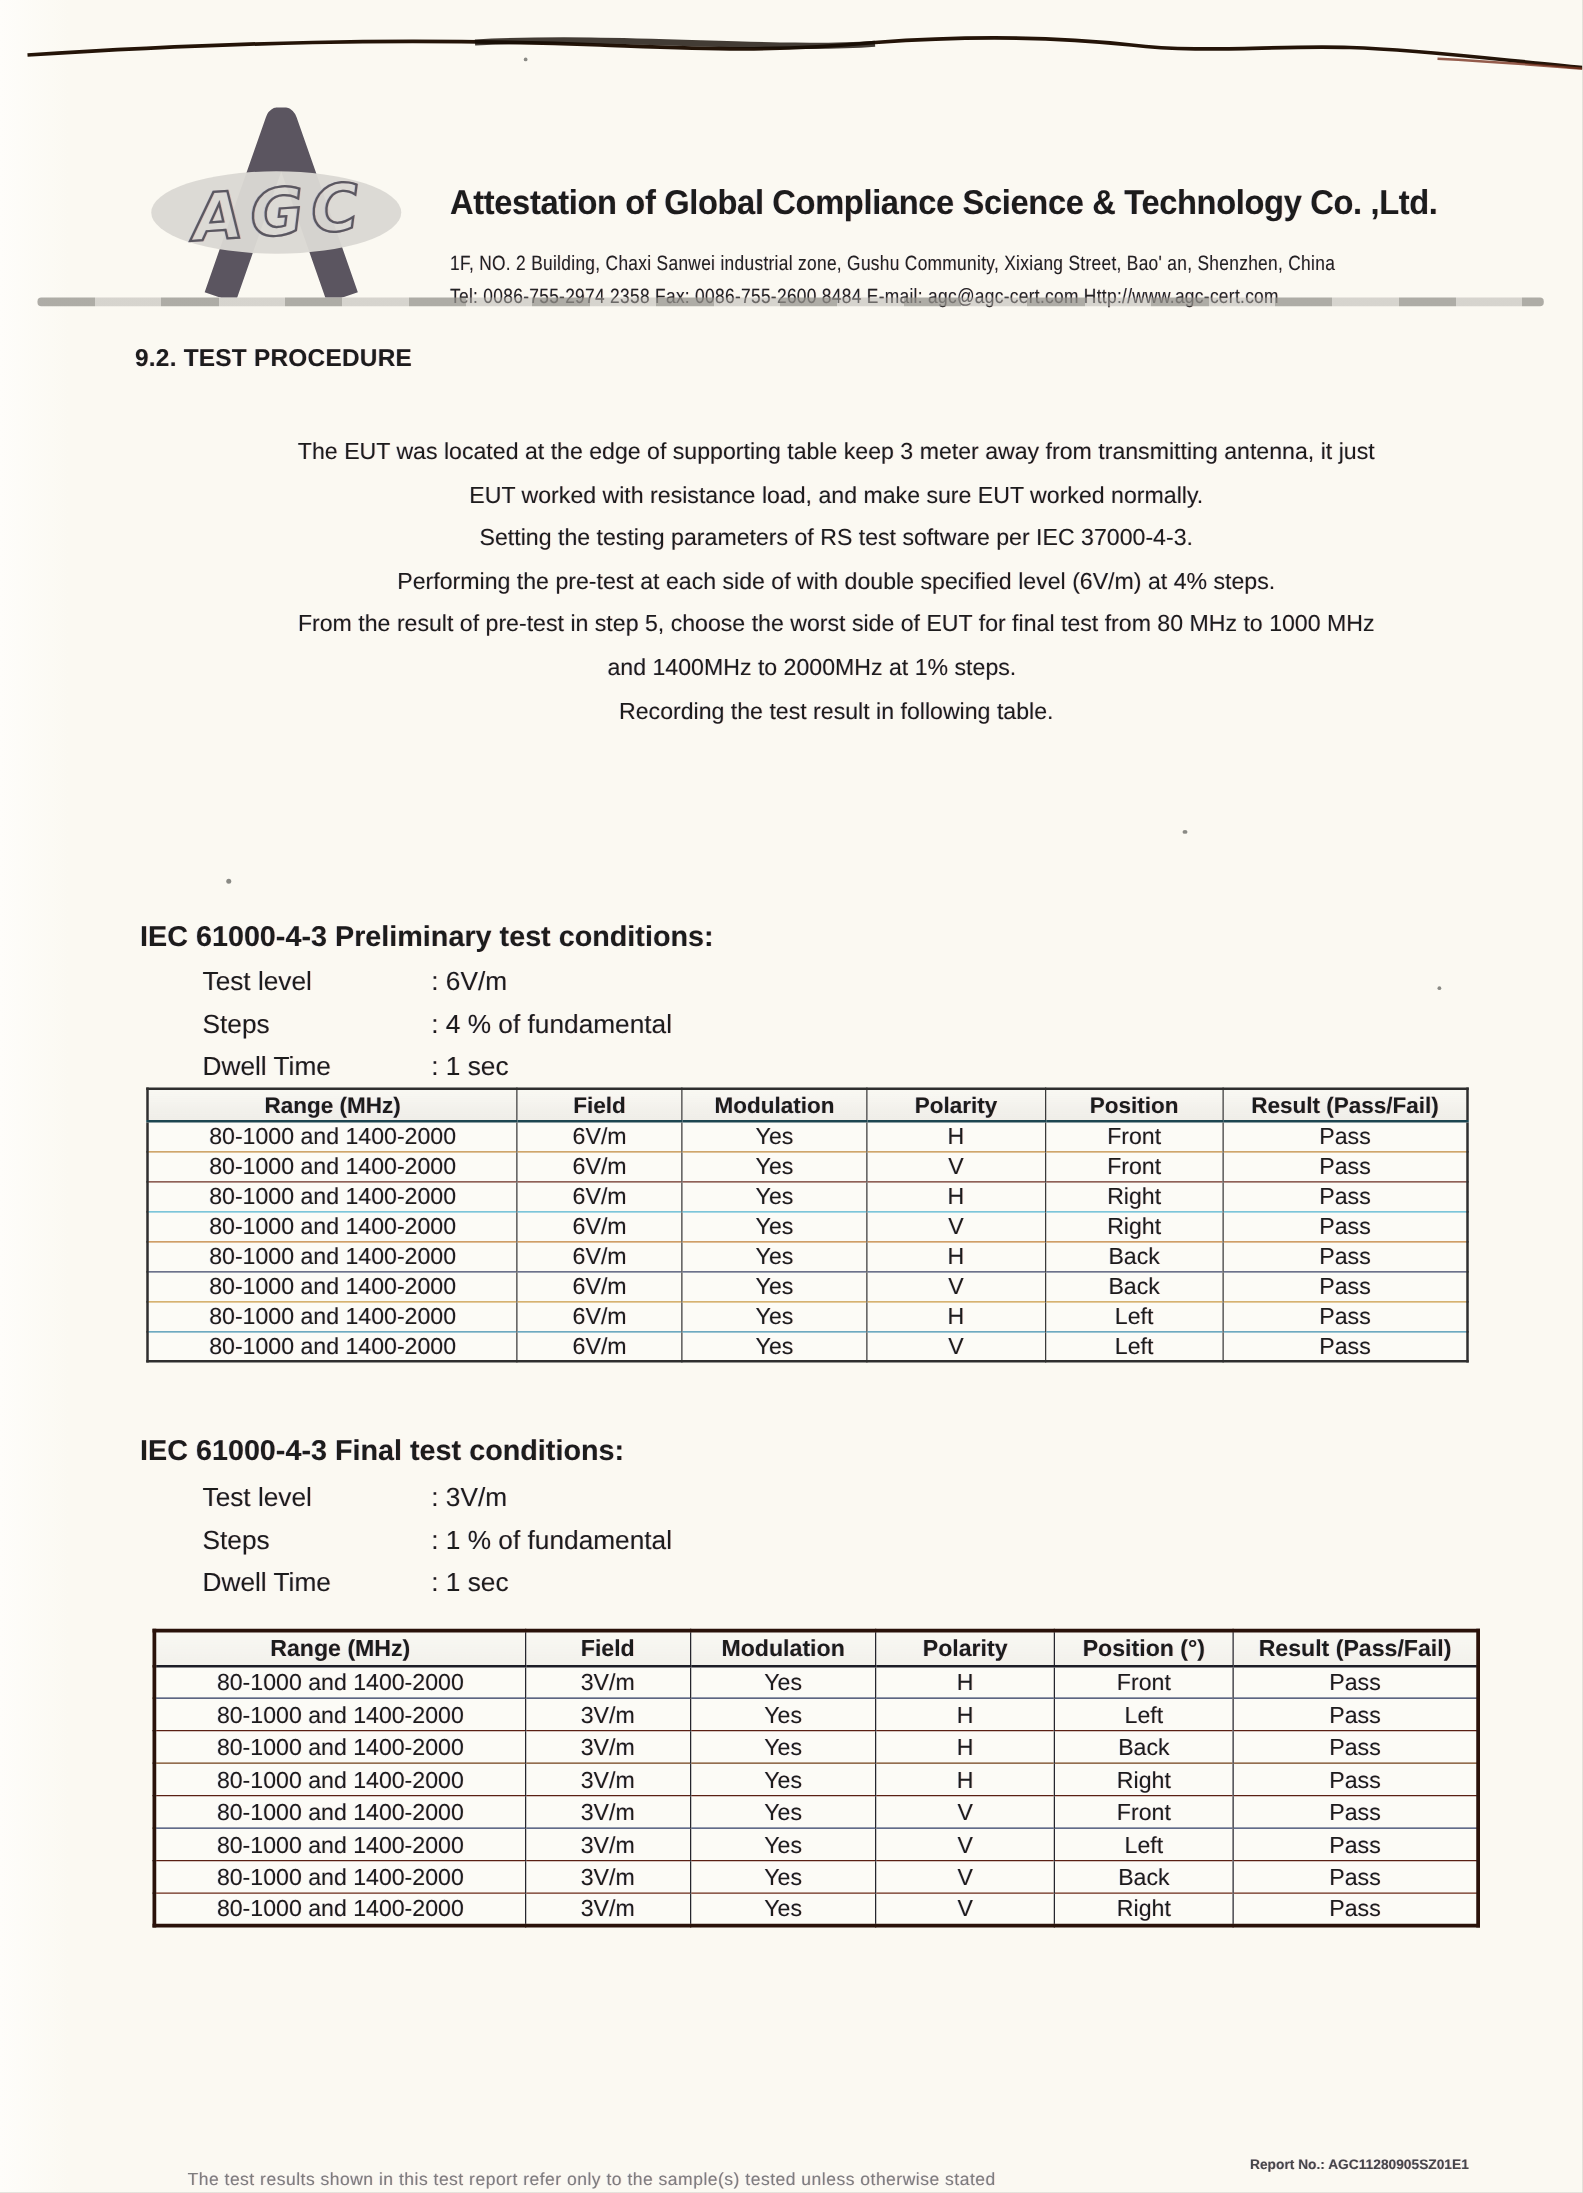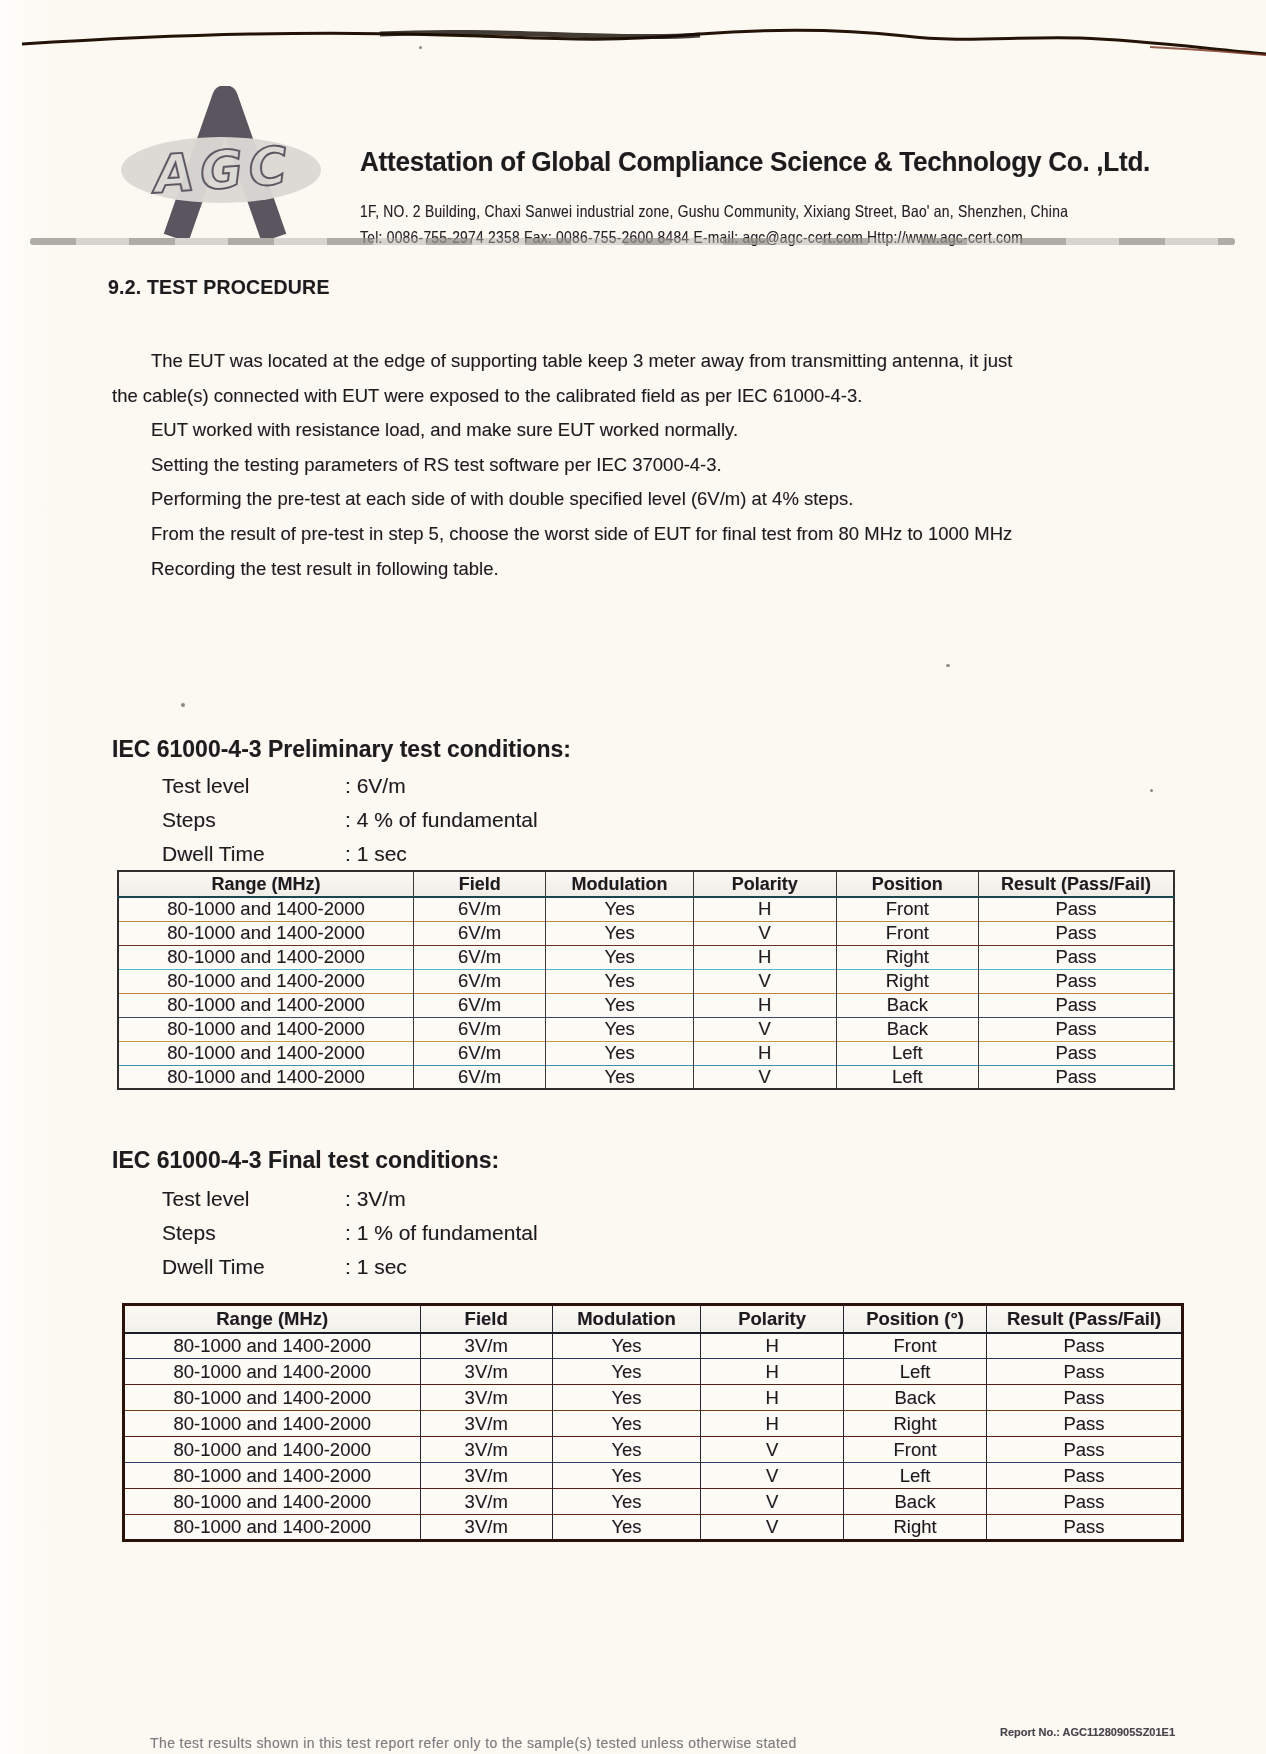--- a/index.html
+++ b/index.html
@@ -17,21 +17,21 @@
   .company-name { font-size:27.5px; font-weight:bold; letter-spacing:-0.3px; white-space:nowrap;
     transform:scaleX(0.95); transform-origin:left; }
   .address { margin-top:24px; font-size:16.5px; color:#222; white-space:nowrap;
     transform:scaleX(0.84); transform-origin:left; letter-spacing:0.3px; }
   .contacts { margin-top:7px; font-size:16.5px; color:#222; white-space:nowrap;
     transform:scaleX(0.84); transform-origin:left; letter-spacing:0.3px; }
   .divider { position:absolute; top:238px; left:30px; width:1205px; height:7px; border-radius:3px;
     background:repeating-linear-gradient(90deg, rgba(148,146,140,.75) 0 46px, rgba(178,176,170,.5) 46px 99px);
     filter:blur(0.5px); }
   .section-title { position:absolute; left:108px; top:276px; font-size:19.5px; font-weight:bold; letter-spacing:0.2px; }
-  .body-text { position:absolute; left:112px; top:344px; width:1075px; font-size:18.5px; }
+  .body-text { position:absolute; left:112px; top:344px; width:1075px; font-size:18.5px;text-align:center; }
   .bodyline { height:34.6px; line-height:34.6px; white-space:nowrap; }
   .bodyline.indent { padding-left:39px; }
   .sub { position:absolute; left:112px; font-size:23px; font-weight:bold; }
   .prelim-h { top:736px; }
   .final-h { top:1147px;text-align:right; }
   .params { position:absolute; left:115px; font-size:21px;margin-left:47px; }
   .prelim-p { top:769px; }
   .final-p { top:1182px; }
   .param-row { height:34px; line-height:34px; }
   .param-label { display:inline-block; width:183px; }
@@ -93,25 +93,25 @@
       <div class="contacts">Tel: 0086-755-2974 2358 Fax: 0086-755-2600 8484 E-mail: agc@agc-cert.com Http://www.agc-cert.com</div>
     </div>
   </div>
 
   <div class="divider"></div>
 
   <h2 class="section-title">9.2. TEST PROCEDURE</h2>
 
   <div class="body-text">
       <div class="bodyline indent">The EUT was located at the edge of supporting table keep 3 meter away from transmitting antenna, it just</div>
-      <div class="bodyline">the cable(s) connected with EUT were exposed to the calibrated field as per IEC 61000-4-3.</div>
       <div class="bodyline indent">EUT worked with resistance load, and make sure EUT worked normally.</div>
       <div class="bodyline indent">Setting the testing parameters of RS test software per IEC 37000-4-3.</div>
       <div class="bodyline indent">Performing the pre-test at each side of with double specified level (6V/m) at 4% steps.</div>
       <div class="bodyline indent">From the result of pre-test in step 5, choose the worst side of EUT for final test from 80 MHz to 1000 MHz</div>
+      <div class="bodyline">and 1400MHz to 2000MHz at 1% steps.</div>
       <div class="bodyline indent">Recording the test result in following table.</div>
     </div>
 
   <h3 class="sub prelim-h">IEC 61000-4-3 Preliminary test conditions:</h3>
   <div class="params prelim-p">
       <div class="param-row"><span class="param-label">Test level</span><span class="param-value">: 6V/m</span></div>
       <div class="param-row"><span class="param-label">Steps</span><span class="param-value">: 4 % of fundamental</span></div>
       <div class="param-row"><span class="param-label">Dwell Time</span><span class="param-value">: 1 sec</span></div>
     </div>
 

